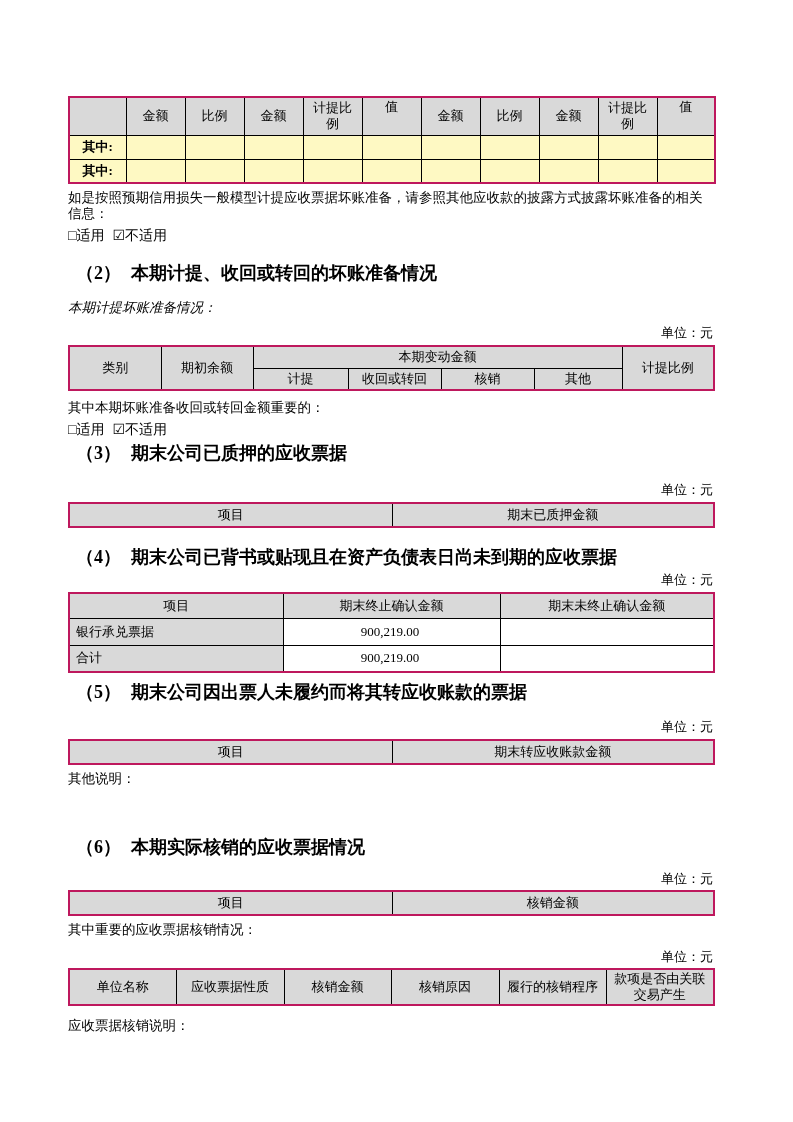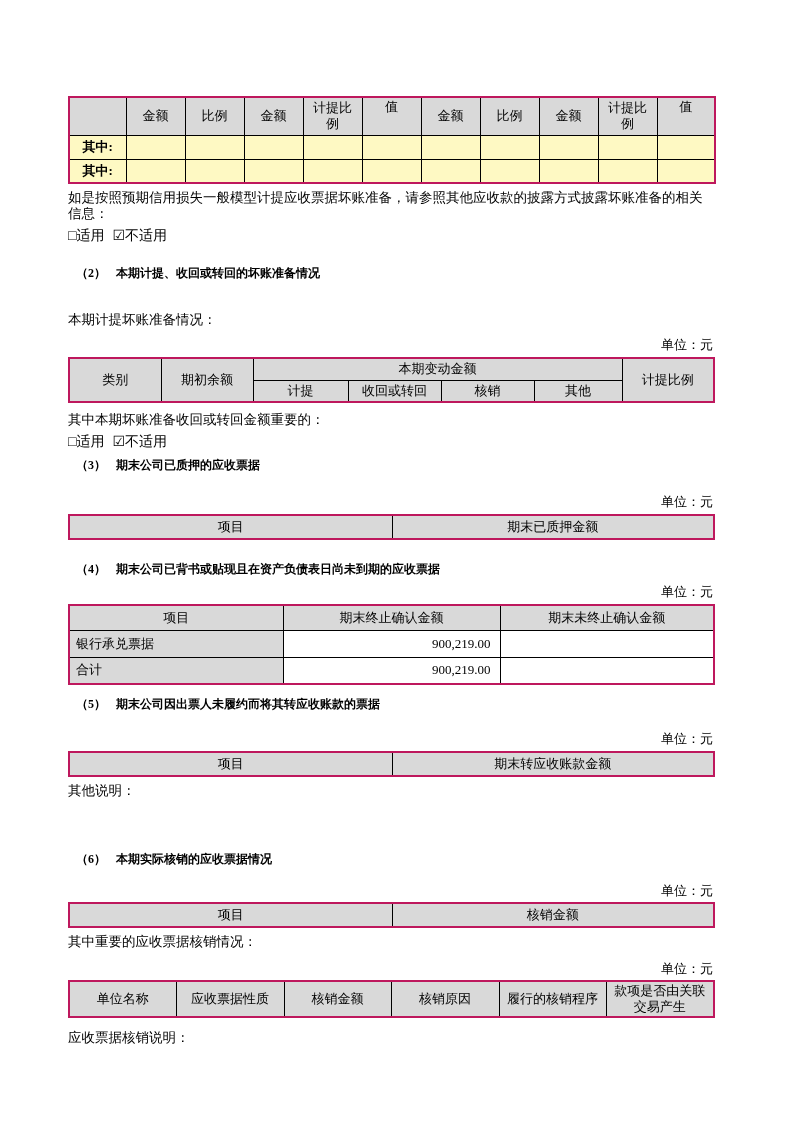--- a/index.html
+++ b/index.html
@@ -19,33 +19,33 @@
   .t1 td{background:#fef9c3;font-weight:bold;}
   .vtop{vertical-align:top;}
   .h38{height:38px;}
   .h24{height:24px;}
   .h22{height:22px;}
   .h25{height:25px;}
   .h27{height:27px;}
   .h40{height:32px;}
   .cell-left{text-align:left;}
   .cell-gray{background:#d9d9d9;}
-  .cell-num{text-align:right;padding-right:9px;}
+  .cell-num{padding-right:9px;}
   p{margin:0;}
   .note{font-size:13.5px;line-height:16px;}
   .cb{font-size:14px;line-height:16px;}
   .cb .box2{margin-left:8px;}
-  .sec{font-size:12px;font-weight:bold;line-height:20px;padding-left:8px;}
+  .sec{font-size:18px;font-weight:bold;line-height:20px;padding-left:8px;}
   .sec .sec-num{margin-right:10px;}
   .unit{font-size:13px;line-height:15px;text-align:right;}
   
   .mt6{margin-top:6px;}  .mt5{margin-top:5px;}  .mt4{margin-top:4px;}
   .mt9{margin-top:9px;}  .mt11{margin-top:11px;} .mt12{margin-top:12px;}
   .mt14{margin-top:14px;} .mt17{margin-top:17px;} .mt18{margin-top:5px;}
-  .mt19{margin-top:19px;} .mt23{margin-top:29px;} .mt50{margin-top:50px;}
+  .mt19{margin-top:19px;} .mt23{margin-top:17px;font-style:italic;} .mt50{margin-top:50px;}
 </style>
 </head>
 <body>
 
 <div class="content">
 
   <table class="t1">
     <colgroup>
       <col style="width:57px">
         <col style="width:59px">

